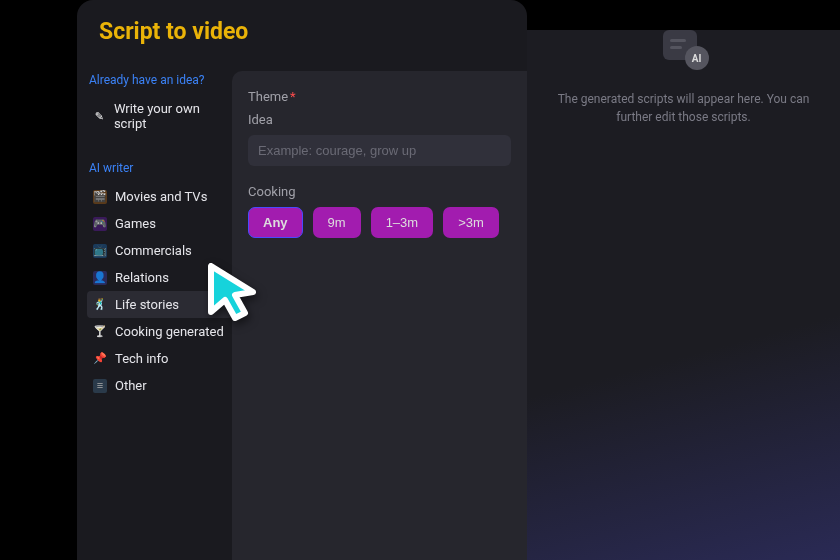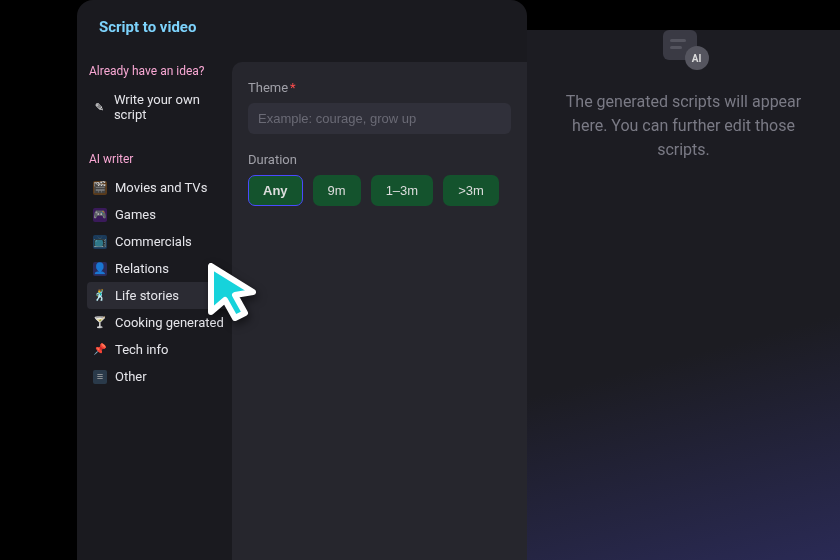--- a/index.html
+++ b/index.html
@@ -16,35 +16,35 @@
       left: 77px;
       top: 0;
       width: 450px;
       height: 560px;
       background: #1a1a1f;
       border-radius: 16px 16px 0 0;
       display: flex;
       flex-direction: column;
     }
     .app-title {
-      color: #7dd3fc;
-      font-size: 15px;
+      color: #eab308;
+      font-size: 23px;
       font-weight: 700;
       padding: 18px 22px 12px 22px;
     }
     .two-col {
       display: flex;
       flex: 1;
     }
     .sidebar {
       width: 155px;
       padding: 10px 0 0 10px;
     }
     .sidebar-section {
-      color: #f9a8d4;
+      color: #3b82f6;
       font-size: 12px;
       padding: 6px 2px 8px 2px;
     }
     .sidebar-item {
       display: flex;
       align-items: center;
       gap: 8px;
       padding: 6px 6px;
       color: #e5e5ea;
       font-size: 13px;
@@ -97,21 +97,21 @@
       font-size: 13px;
       margin-bottom: 18px;
     }
     .form-input::placeholder { color: #6a6a75; }
     .duration-row {
       display: flex;
       gap: 10px;
       margin-top: 8px;
     }
     .dur-btn {
-      background: #14532d;
+      background: #a21caf;
       border: 1.5px solid transparent;
       color: #ddd;
       font-size: 13px;
       padding: 7px 14px;
       border-radius: 7px;
       cursor: pointer;
       font-weight: 500;
     }
     .dur-btn.active {
       border-color: #4a4aff;
@@ -165,21 +165,21 @@
       background: #55555f;
       color: #ddd;
       font-size: 10px;
       font-weight: 700;
       display: flex;
       align-items: center;
       justify-content: center;
     }
     .empty-text {
       color: #7a7a85;
-      font-size: 16px;
+      font-size: 12px;
       text-align: center;
       padding: 0 20px;
       line-height: 1.5;
     }
 
     .cursor {
       position: absolute;
       left: 203px;
       top: 260px;
       width: 60px;
@@ -235,23 +235,24 @@
         <span class="sb-icon icon-other">≡</span>
         <span>Other</span>
       </div>
     </div>
 
     <div class="form-panel">
       <label class="form-label">
         <span>Theme</span><span class="req">*</span>
       </label>
 
+      <label class="form-label">Idea</label>
       <input class="form-input" type="text" placeholder="Example: courage, grow up" style="">
 
-      <label class="form-label">Duration</label>
+      <label class="form-label">Cooking</label>
       <div class="duration-row">
         <button class="dur-btn active">Any</button>
         <button class="dur-btn">9m</button>
         <button class="dur-btn">1–3m</button>
         <button class="dur-btn">&gt;3m</button>
       </div>
     </div>
 
   </div>
 </div>

